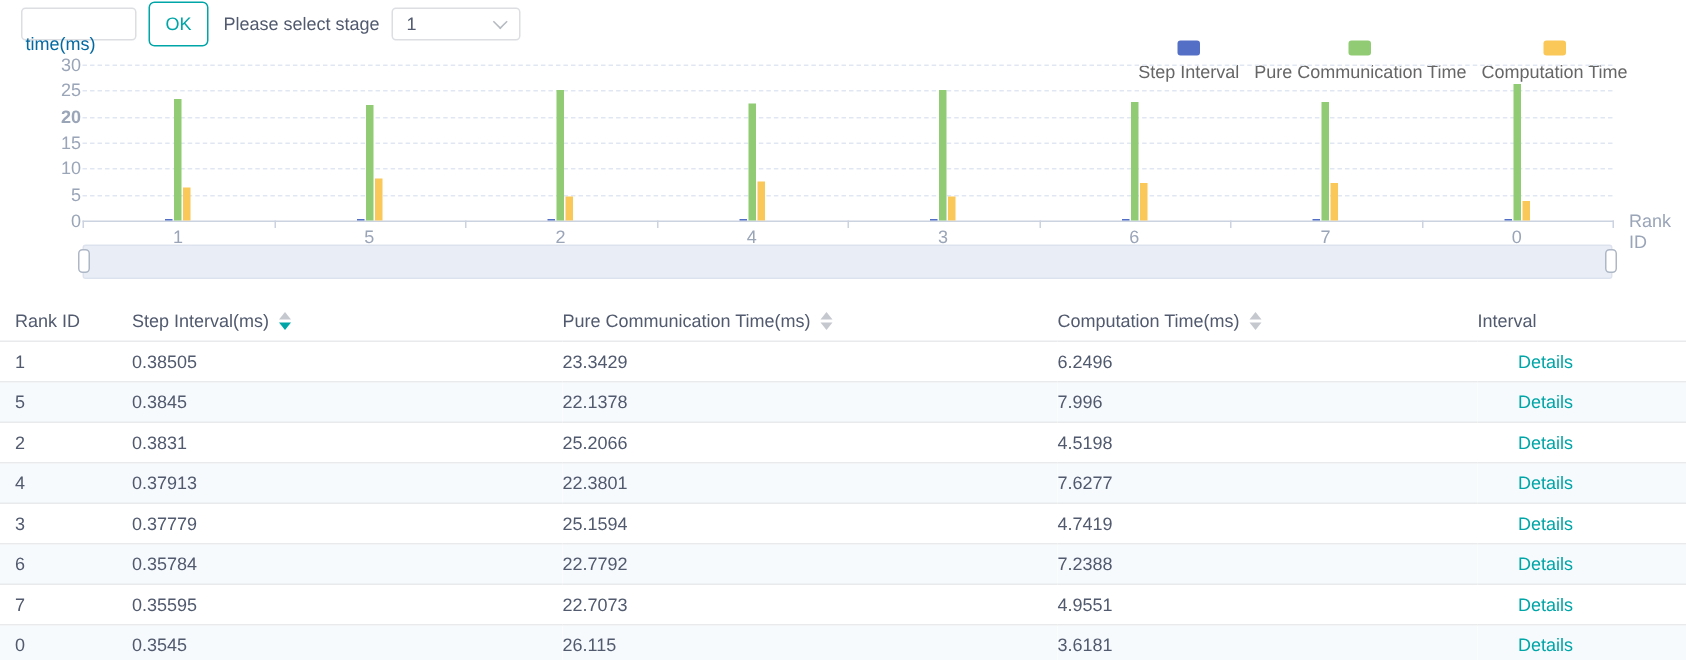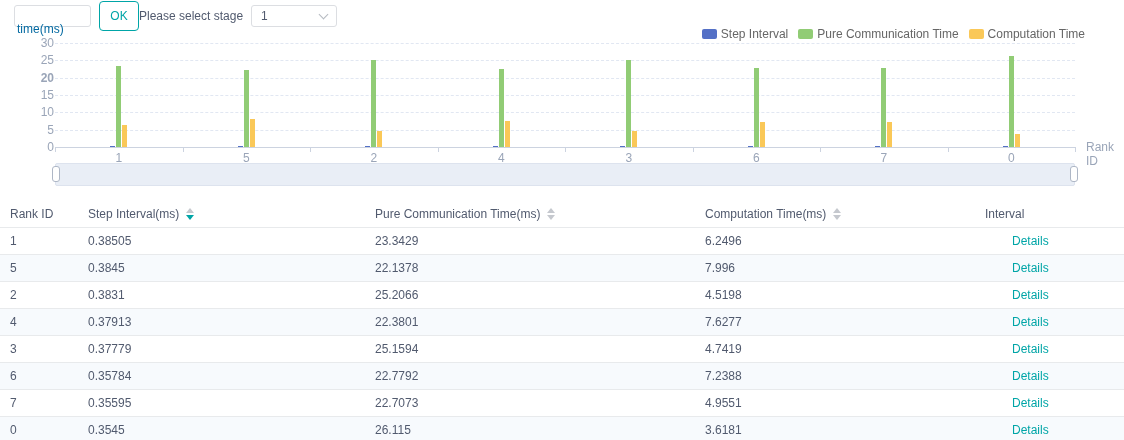--- a/index.html
+++ b/index.html
@@ -5,32 +5,32 @@
   html,body{margin:0;padding:0;background:#fff;}
   #app{position:relative;width:1124px;height:440px;background:#fff;overflow:hidden;
        font-family:"Liberation Sans",sans-serif;font-size:12px;color:#515a6e;}
 
   
   .controls{position:absolute;left:8px;top:4px;height:24px;display:flex;align-items:center;}
   .steps-input{margin-left:6px;width:63px;height:20px;border:1px solid #dcdee2;border-radius:3px;
                outline:none;padding:0 6px;font:inherit;color:#515a6e;background:#fff;}
   .ok-btn{margin-left:8px;width:40px;height:30px;border:1px solid #00a5a7;border-radius:4px;
           background:#fff;color:#00a5a7;font:inherit;cursor:pointer;line-height:20px;padding:0;}
-  .stage-label{margin-left:0;}
+  .stage-label{margin-left:10px;}
   .select{margin-left:8px;width:86px;height:22px;border:1px solid #dcdee2;border-radius:3px;
           display:flex;align-items:center;justify-content:space-between;padding:0 9px;
           box-sizing:border-box;cursor:pointer;background:#fff;}
   .chevron{width:6px;height:6px;border-right:1px solid #b5bac1;border-bottom:1px solid #b5bac1;
            transform:rotate(45deg);margin-top:-4px;}
 
   
   .yname{position:absolute;left:17px;top:22px;color:#0369a1;}
   .xname{position:absolute;left:1086px;top:140px;color:#9aa5b8;}
   .legend{position:absolute;top:27px;right:39px;display:flex;align-items:center;gap:10px;}
-  .legend-item{display:flex;align-items:center;gap:4px;cursor:pointer;}
+  .legend-item{display:flex;align-items:center;gap:4px;cursor:pointer;flex-direction:column;}
   .legend-swatch{width:15px;height:10px;border-radius:2px;display:inline-block;}
   .legend-label{color:#666;}
   .gridline{position:absolute;left:55px;width:1020px;height:0;border-top:1px dashed #e1e7f2;}
   .axisline{position:absolute;left:55px;width:1021px;height:0;border-top:1px solid #ccd3e0;}
   .ytick{position:absolute;left:14px;width:40px;text-align:right;color:#9aa5b8;line-height:12px;}
   .xtick{position:absolute;top:151px;color:#9aa5b8;transform:translateX(-50%);}
   .tickmark{position:absolute;width:0;height:5px;border-left:1px solid #ccd3e0;top:147px;}
   .bar{position:absolute;width:5px;}
 
   

